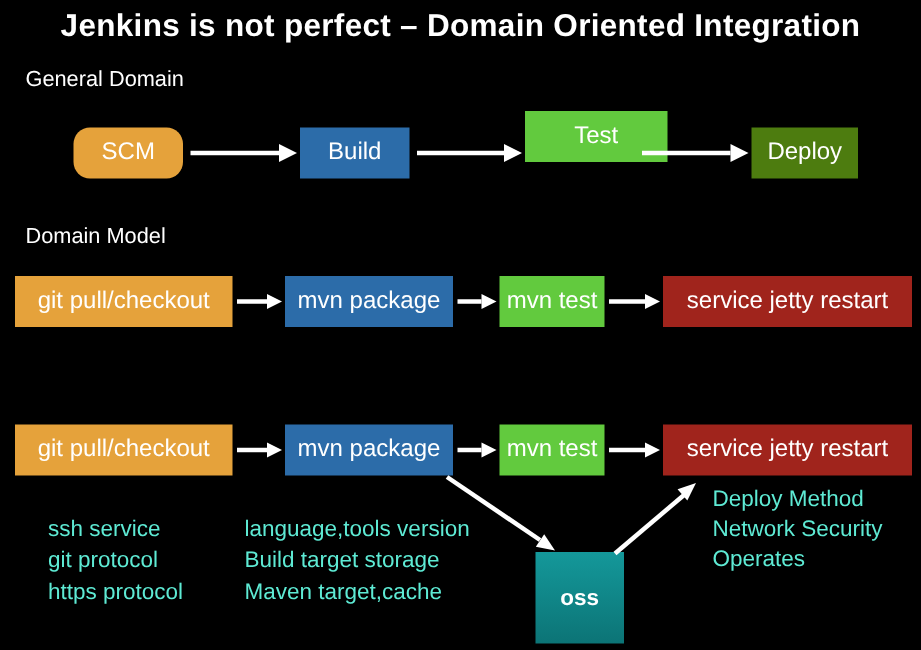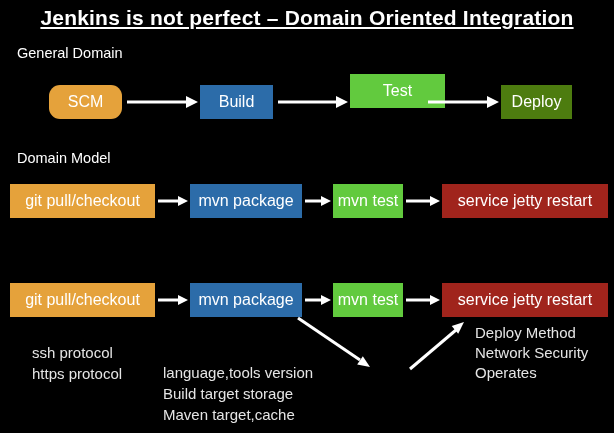--- a/index.html
+++ b/index.html
@@ -15,21 +15,20 @@
   }
   .title {
     position: absolute;
     top: 6px;
     left: 0;
     width: 614px;
     text-align: center;
     font-size: 21px;
     font-weight: bold;
     letter-spacing: 0.2px;
-    text-decoration: underline;
   }
   .section-label {
     position: absolute;
     left: 17px;
     font-size: 14.5px;
     font-weight: normal;
   }
   .flow-box {
     position: absolute;
     height: 34px;
@@ -47,24 +46,24 @@
     width: 59px;
     height: 61px;
     background: linear-gradient(#14989A, #0C7476);
     display: flex;
     align-items: center;
     justify-content: center;
     font-size: 15px;
     font-weight: bold;
     color: #fff;
   }
-  .note { position: absolute; font-size: 15px; color: #e5e5e5; white-space: nowrap; }
+  .note { position: absolute; font-size: 15px; color: #5eead4; white-space: nowrap; }
   .note div { height: 21px; line-height: 21px; }
   .notes-protocols { left: 32px; top: 342px; }
-  .notes-build { left: 163px; top: 342px; margin-top: 20px; }
+  .notes-build { left: 163px; top: 342px; }
   .notes-deploy { left: 475px; top: 323px; }
   .notes-deploy div { height: 20px; line-height: 20px; }
   svg.arrow-layer {
     position: absolute;
     left: 0; top: 0;
     width: 614px; height: 433px;
     pointer-events: none;
   }
 </style>
 </head>
@@ -85,23 +84,25 @@
   <div class="flow-box" style="left: 10px; top: 184px; width: 145px; background-color: rgb(229, 162, 59);">git pull/checkout</div>
   <div class="flow-box" style="left: 190px; top: 184px; width: 112px; background-color: rgb(44, 108, 169);">mvn package</div>
   <div class="flow-box" style="left: 333px; top: 184px; width: 70px; background-color: rgb(98, 202, 62);">mvn test</div>
   <div class="flow-box" style="left: 442px; top: 184px; width: 166px; background-color: rgb(160, 36, 28);">service jetty restart</div>
 
   <div class="flow-box" style="left: 10px; top: 283px; width: 145px; background-color: rgb(229, 162, 59);">git pull/checkout</div>
   <div class="flow-box" style="left: 190px; top: 283px; width: 112px; background-color: rgb(44, 108, 169);">mvn package</div>
   <div class="flow-box" style="left: 333px; top: 283px; width: 70px; background-color: rgb(98, 202, 62);">mvn test</div>
   <div class="flow-box" style="left: 442px; top: 283px; width: 166px; background-color: rgb(160, 36, 28);">service jetty restart</div>
 
+  <div class="oss-box">oss</div>
 
   <div class="note notes-protocols">
-    <div>ssh protocol</div>
+    <div>ssh service</div>
+    <div>git protocol</div>
     <div>https protocol</div>
   </div>
   <div class="note notes-build">
     <div>language,tools version</div>
     <div>Build target storage</div>
     <div>Maven target,cache</div>
   </div>
   <div class="note notes-deploy">
     <div>Deploy Method</div>
     <div>Network Security</div>

